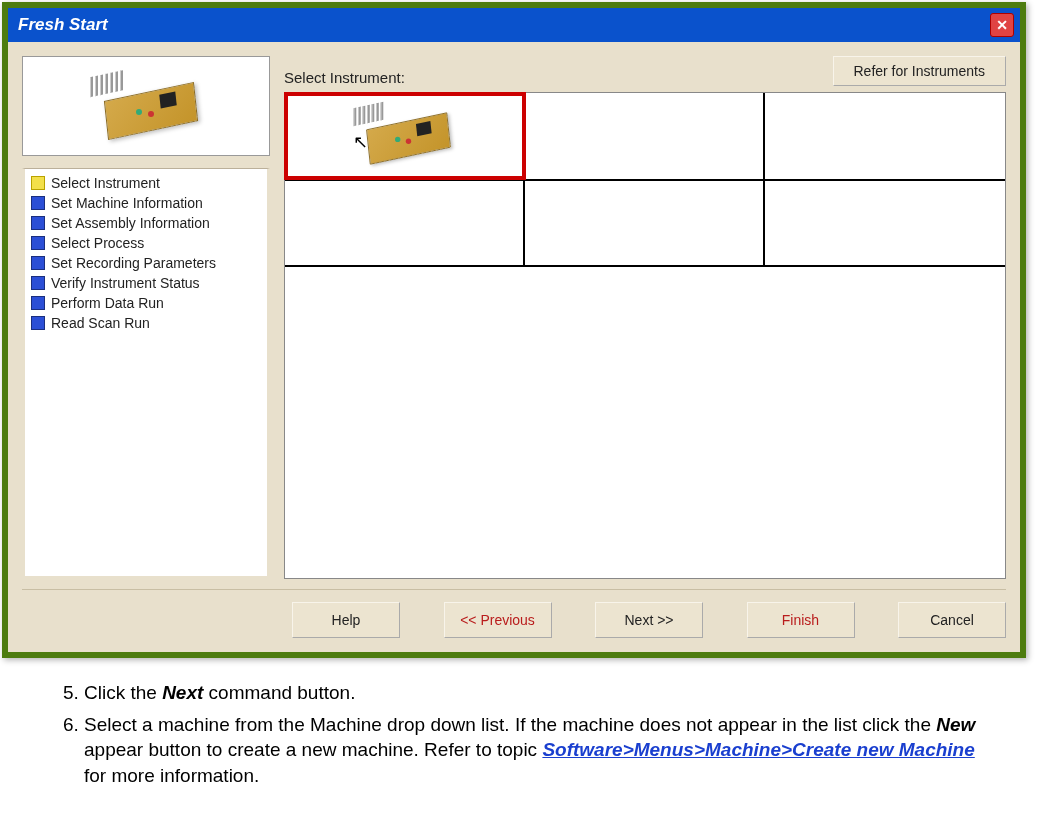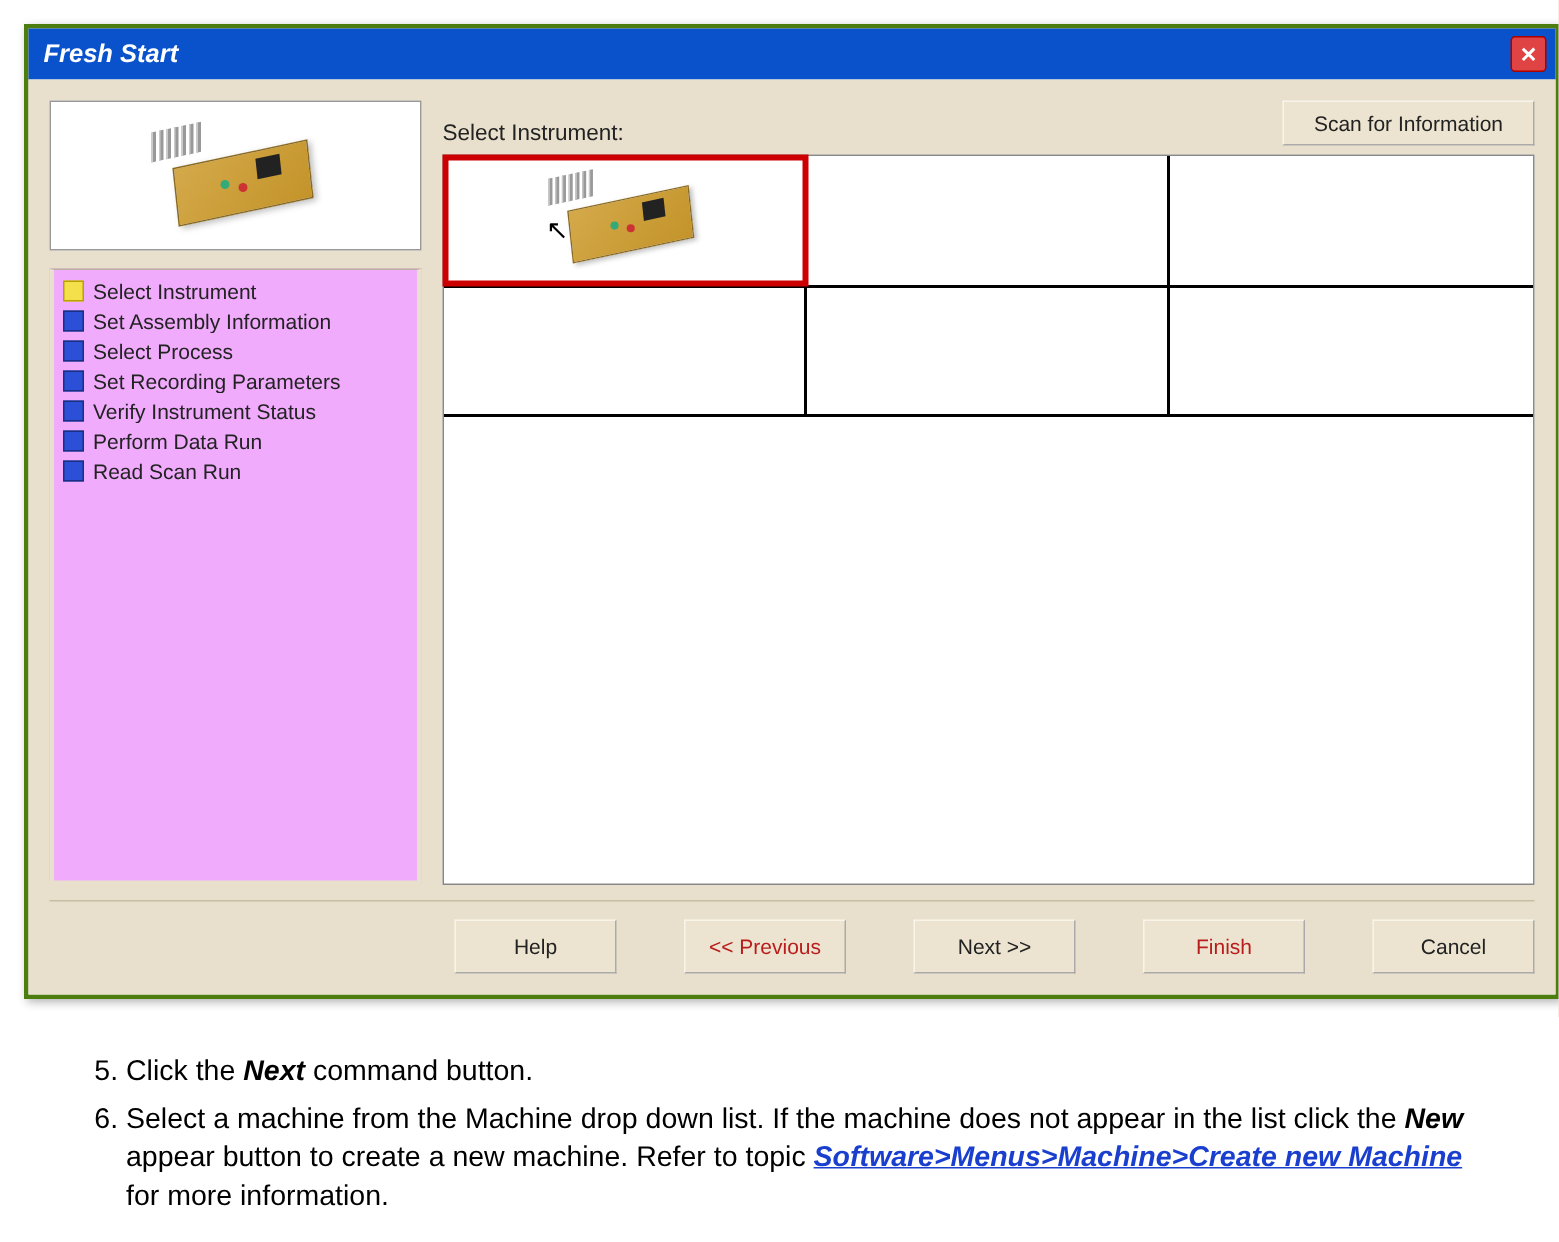--- a/index.html
+++ b/index.html
@@ -5,22 +5,22 @@
   * { box-sizing: border-box; }
   body {
     margin: 0;
     font-family: Tahoma, Arial, sans-serif;
     font-size: 13px;
     background: #fff;
     width: 1039px;
   }
   .window {
     width: 1024px;
-    margin: 16px;
-    border: 3px solid #4d7c0f;
+    margin: 2px;
+    border: 6px solid #4d7c0f;
     box-shadow: 2px 2px 6px rgba(0,0,0,0.3);
   }
   .titlebar {
     background: linear-gradient(to bottom, #3a6ea5, #0a246a 40%, #0a246a 60%, #3a6ea5);
     background: #0a52cc;
     height: 34px;
     display: flex;
     align-items: center;
     justify-content: space-between;
     padding: 0 6px 0 10px;
@@ -112,21 +112,21 @@
     width: 40px; height: 34px;
     transform: skewY(-12deg);
   }
   .connector .pin {
     position: absolute;
     width: 3px; height: 20px;
     background: #999;
     border-left: 1px solid #ccc;
   }
   .step-list {
-    background: #f0abfc;
+    background: #ffffff;
     border: 1px solid #bbb09a;
     flex: 1;
     padding: 4px 2px;
     border-left: 3px solid #e8e0cc;
     border-right: 3px solid #e8e0cc;
     border-bottom: 3px solid #e8e0cc;
   }
   .step {
     display: flex;
     align-items: center;
@@ -268,20 +268,24 @@
             <div class="dot-r"></div>
           </div>
         </div>
         <div class="step-list">
           <div class="step">
               <span class="bullet yellow"></span>
               <span>Select Instrument</span>
             </div>
           <div class="step">
               <span class="bullet blue"></span>
+              <span>Set Machine Information</span>
+            </div>
+          <div class="step">
+              <span class="bullet blue"></span>
               <span>Set Assembly Information</span>
             </div>
           <div class="step">
               <span class="bullet blue"></span>
               <span>Select Process</span>
             </div>
           <div class="step">
               <span class="bullet blue"></span>
               <span>Set Recording Parameters</span>
             </div>
@@ -295,21 +299,21 @@
             </div>
           <div class="step">
               <span class="bullet blue"></span>
               <span>Read Scan Run</span>
             </div>
         </div>
       </div>
       <div class="right-col">
         <div class="right-header">
           <span class="lbl">Select Instrument:</span>
-          <button class="scan-btn">Scan for Information</button>
+          <button class="scan-btn">Refer for Instruments</button>
         </div>
         <div class="grid-area">
           <div class="inst-grid">
             <div class="cell first-row selected">
               <div class="board-icon">
                 <div class="connector">
                   <span class="pin" style="left:0px"></span>
                   <span class="pin" style="left:5px"></span>
                   <span class="pin" style="left:10px"></span>
                   <span class="pin" style="left:15px"></span>

